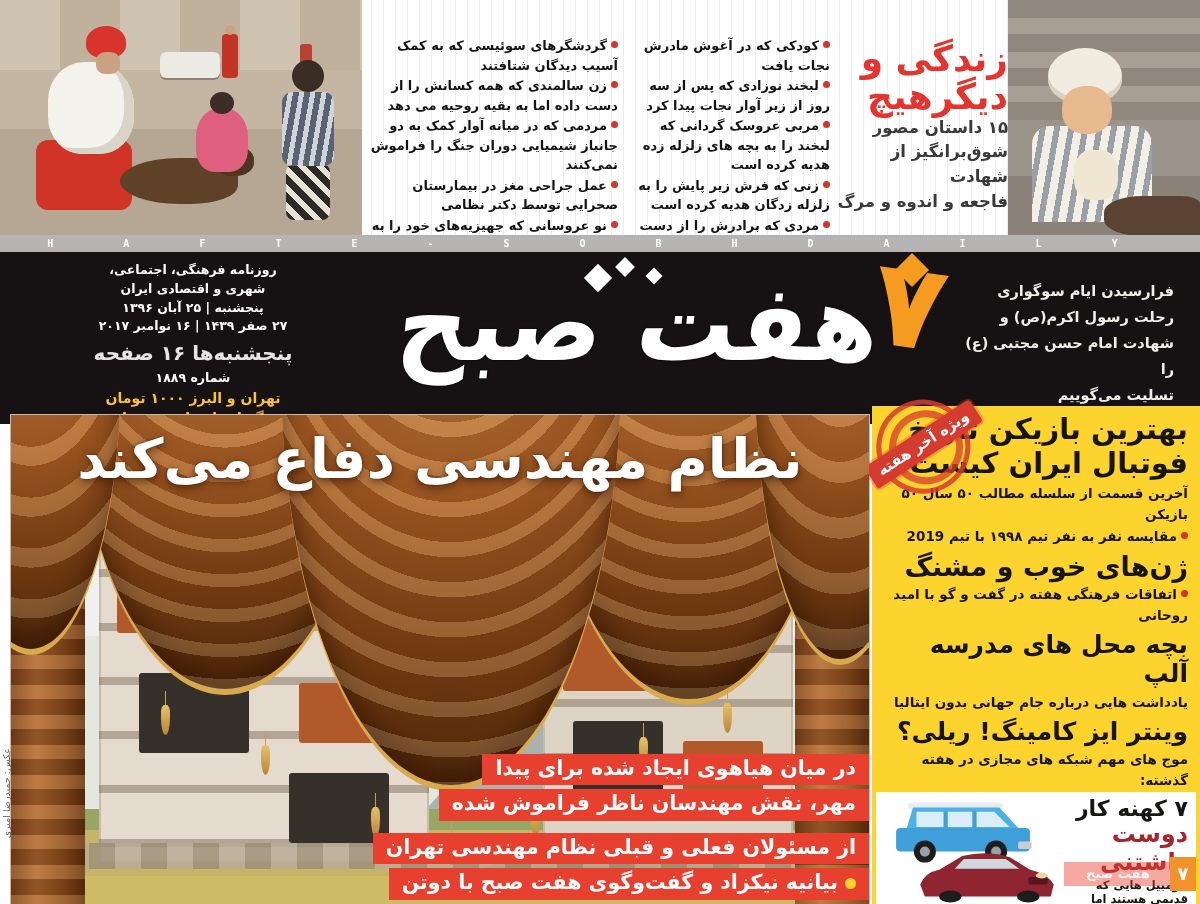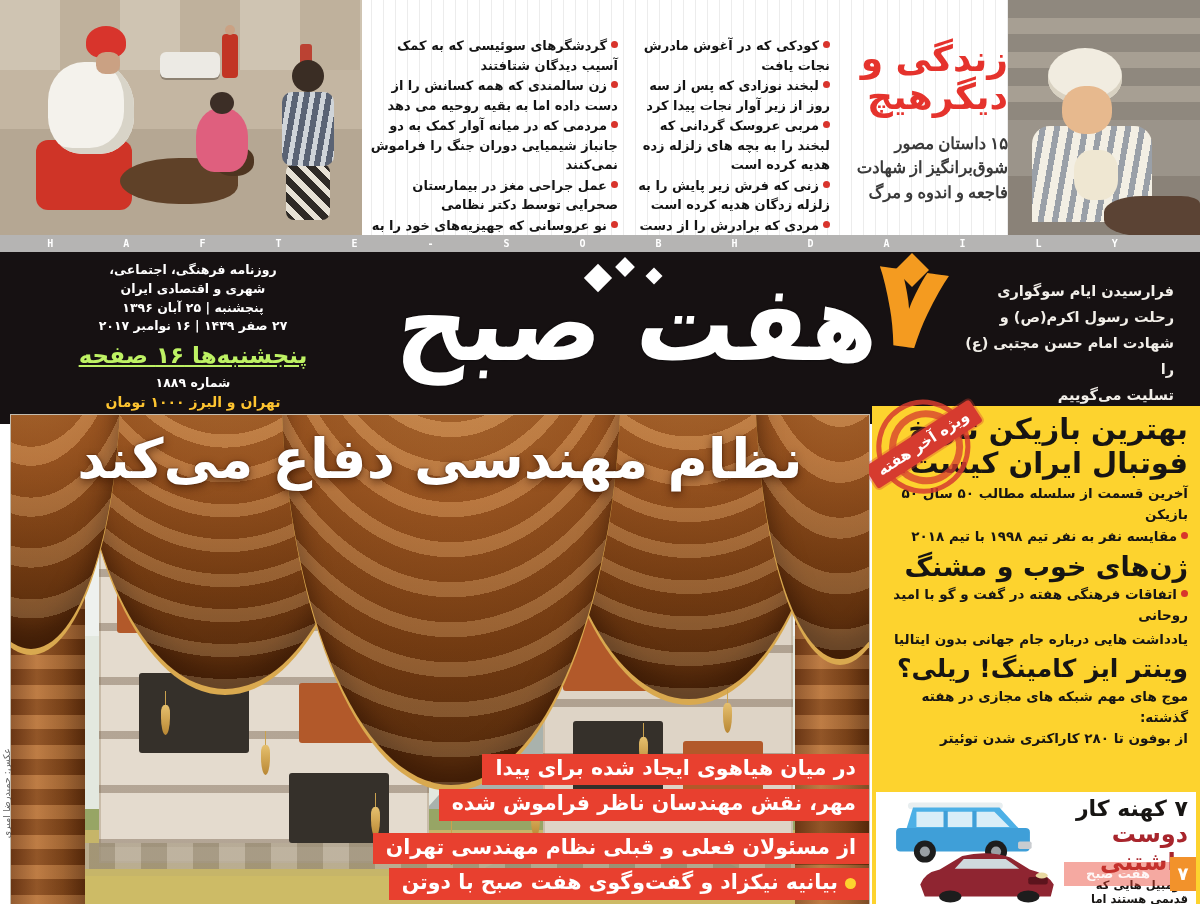--- a/index.html
+++ b/index.html
@@ -36,21 +36,21 @@
   .bullet-col{position:absolute;top:36px;direction:rtl;text-align:right;color:#141414;
        font-size:13px;font-weight:bold;line-height:1.5;}
   #col1{left:366px;width:252px;}
   #col2{left:624px;width:206px;}
   .b-item{margin-bottom:1px;}
   .dot{display:inline-block;width:7px;height:7px;border-radius:50%;background:#d8342c;margin-left:4px;vertical-align:2px;}
   .page-ref{color:#d8342c;}
 
   #feature{position:absolute;left:830px;top:40px;width:178px;direction:rtl;text-align:right;}
   .feature-title{color:#e5332d;font-size:36px;font-weight:900;line-height:1.05;letter-spacing:-1px;}
-  .feature-sub{margin-top:16px;color:#3a3a3a;font-size:16.5px;font-weight:bold;line-height:1.5;font-family:Liberation Serif, serif;}
+  .feature-sub{color:#3a3a3a;font-size:16.5px;font-weight:bold;line-height:1.5;}
 
   .photo-baby{left:1008px;top:0;width:192px;height:235px;
        background:linear-gradient(180deg,#b3ada3 0 40%,#9b948a 40% 75%,#8a8278 75% 100%);}
   .pb-bldg{position:absolute;left:0;top:0;width:192px;height:120px;
        background:repeating-linear-gradient(180deg,#8f887e 0 18px,#a79f93 18px 34px),
                   repeating-linear-gradient(90deg,rgba(60,55,48,.5) 0 8px,transparent 8px 30px);}
   .pb-cap{position:absolute;left:40px;top:48px;width:74px;height:56px;background:#f1ece0;border-radius:50% 50% 45% 45%;box-shadow:inset 0 -6px 0 #d9d2c2;}
   .pb-face{position:absolute;left:54px;top:86px;width:50px;height:48px;background:#e7b astronomical;background:#e7b98e;border-radius:45%;}
   .pb-body{position:absolute;left:24px;top:126px;width:120px;height:96px;border-radius:18px 18px 0 0;
        background:repeating-linear-gradient(100deg,#f3efe4 0 8px,#9aa0a8 8px 14px);}
@@ -59,21 +59,21 @@
 
   #letterband{position:absolute;left:0;top:235px;width:1200px;height:17px;background:#b5b4b3;
        color:#fff;display:flex;align-items:center;justify-content:center;
        font-family:"DejaVu Sans Mono",monospace;font-size:10px;font-weight:bold;
        letter-spacing:70px;text-indent:35px;white-space:nowrap;overflow:hidden;}
 
   
   #masthead{position:absolute;left:0;top:252px;width:1200px;height:172px;background:#161112;color:#fff;}
   #mast-info{position:absolute;left:28px;top:9px;width:330px;direction:rtl;text-align:center;
        font-size:12.5px;font-weight:bold;line-height:1.5;}
-  .mi-pages{color:#bef264;font-size:23px;margin:2px 0 1px;text-decoration:underline;}
+  .mi-pages{color:#e5e5e5;font-size:20px;margin:2px 0 1px;}
   .mi-issue{font-size:12.5px;}
   .mi-price{color:#fdc430;font-size:14px;line-height:1.45;}
   #mast-logo{position:absolute;left:380px;top:0;width:560px;height:153px;}
   .logo-text{position:absolute;right:60px;top:14px;color:#fff;font-size:98px;font-weight:900;
        direction:rtl;transform:skewX(-6deg) scaleY(1.08);white-space:nowrap;letter-spacing:-4px;
        text-shadow:0 0 2px #000;}
   .logo-seven{position:absolute;right:-6px;top:-16px;color:#f49b20;font-size:120px;font-weight:900;
        transform:rotate(8deg);}
   .logo-diamond{position:absolute;width:20px;height:20px;transform:rotate(45deg);background:#fff;}
   .ld1{left:208px;top:16px;} .ld2{left:238px;top:8px;width:14px;height:14px;} .ld3{left:268px;top:18px;width:12px;height:12px;}
@@ -307,25 +307,26 @@
       <div class="stamp-ring2"></div>
       <div class="stamp-ribbon">ویژه آخر هفته</div>
     </div>
 
     <div id="panel-body">
       <div class="p-h p-h1">
         <div>بهترین بازیکن تاریخ</div>
         <div>فوتبال ایران کیست؟</div>
       </div>
       <div class="p-sub">آخرین قسمت از سلسله مطالب ۵۰ سال ۵۰ بازیکن</div>
-      <div class="p-bullet"><span class="dot"></span><span>مقایسه نفر به نفر تیم ۱۹۹۸ با تیم ۲۰۱۸</span></div>
+      <div class="p-bullet"><span class="dot"></span><span>مقایسه نفر به نفر تیم ۱۹۹۸ با تیم 2019</span></div>
 
       <div class="p-h p-h2">ژن‌های خوب و مشنگ</div>
       <div class="p-bullet"><span class="dot"></span><span>اتفاقات فرهنگی هفته در گفت و گو با امید روحانی</span></div>
 
+      <div class="p-h p-h3">بچه محل های مدرسه آلپ</div>
       <div class="p-sub">یادداشت هایی درباره جام جهانی بدون ایتالیا</div>
 
       <div class="p-h p-h4">وینتر ایز کامینگ! ریلی؟</div>
       <div class="p-sub">
         <div>موج های مهم شبکه های مجازی در هفته گذشته:</div>
         <div>از بوفون تا ۲۸۰ کاراکتری شدن توئیتر</div>
       </div>
     </div>
 
     <div id="carbox">

